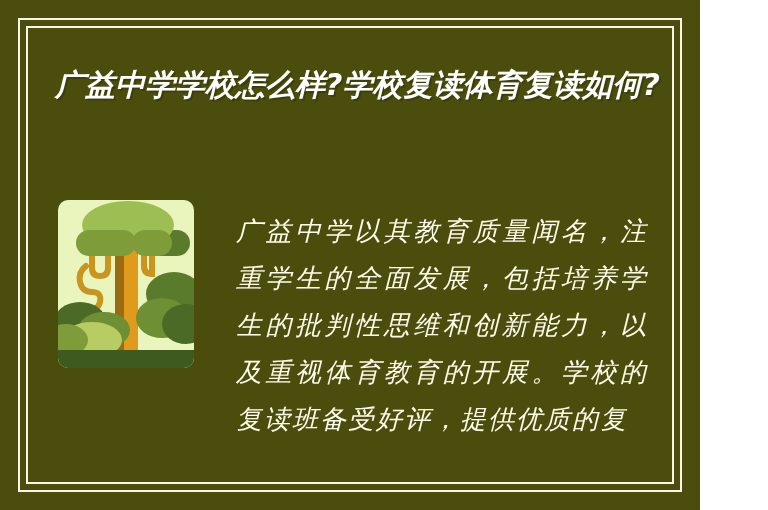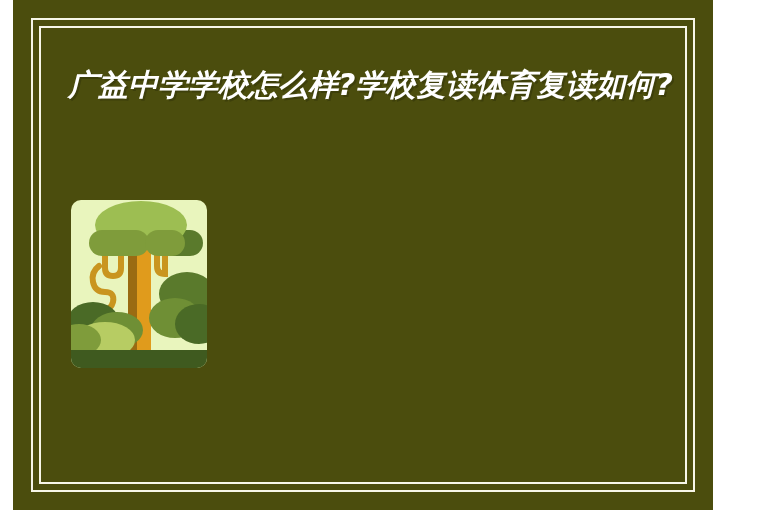--- a/index.html
+++ b/index.html
@@ -12,21 +12,20 @@
     overflow: hidden;
     font-family: "Liberation Sans", sans-serif;
   }
 
   #poster {
     position: relative;
     width: 700px;
     height: 510px;
     background: #4b4d0d;
     overflow: hidden;
-    margin-left: 13px;
   }
 
   
   .frame-outer {
     position: absolute;
     left: 18px;
     top: 18px;
     right: 18px;
     bottom: 18px;
     border: 2px solid #f7f6e8;
@@ -133,14 +132,15 @@
         <ellipse cx="22" cy="122" rx="26" ry="20" fill="#4a6a26"></ellipse>
         <ellipse cx="46" cy="130" rx="26" ry="18" fill="#6f8f35"></ellipse>
         <ellipse cx="34" cy="140" rx="30" ry="18" fill="#b7cc63"></ellipse>
         <ellipse cx="8" cy="140" rx="22" ry="16" fill="#7f9c3b"></ellipse>
 
         <rect x="0" y="150" width="136" height="18" fill="#3f5a1f"></rect>
       </g>
     </svg>
   </div>
 
+  <div class="bodycopy">广益中学以其教育质量闻名，注重学生的全面发展，包括培养学生的批判性思维和创新能力，以及重视体育教育的开展。学校的复读班备受好评，提供优质的复</div>
 
 </div>
 
 </body></html>

